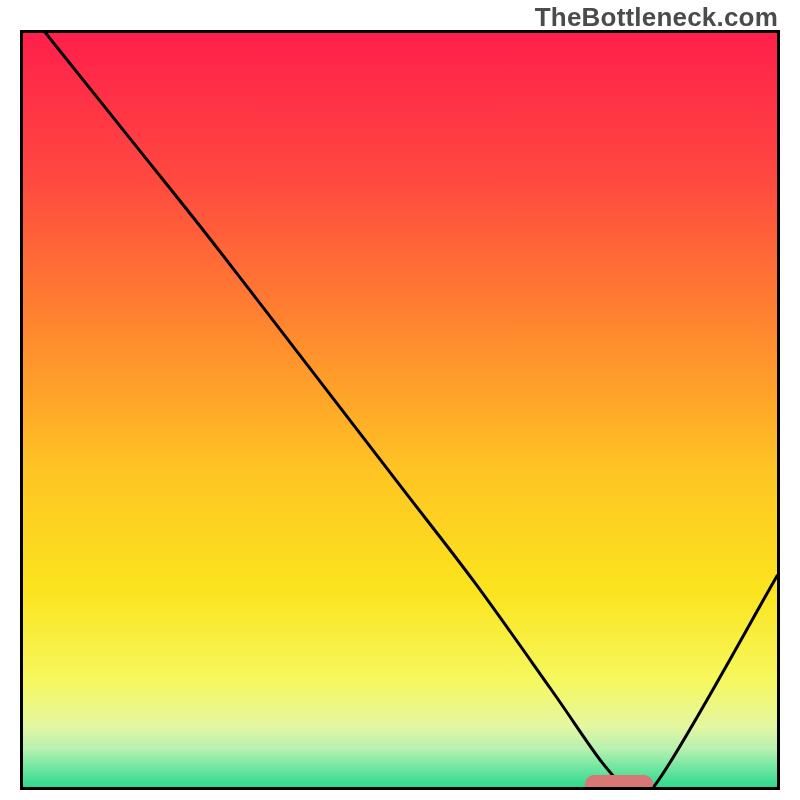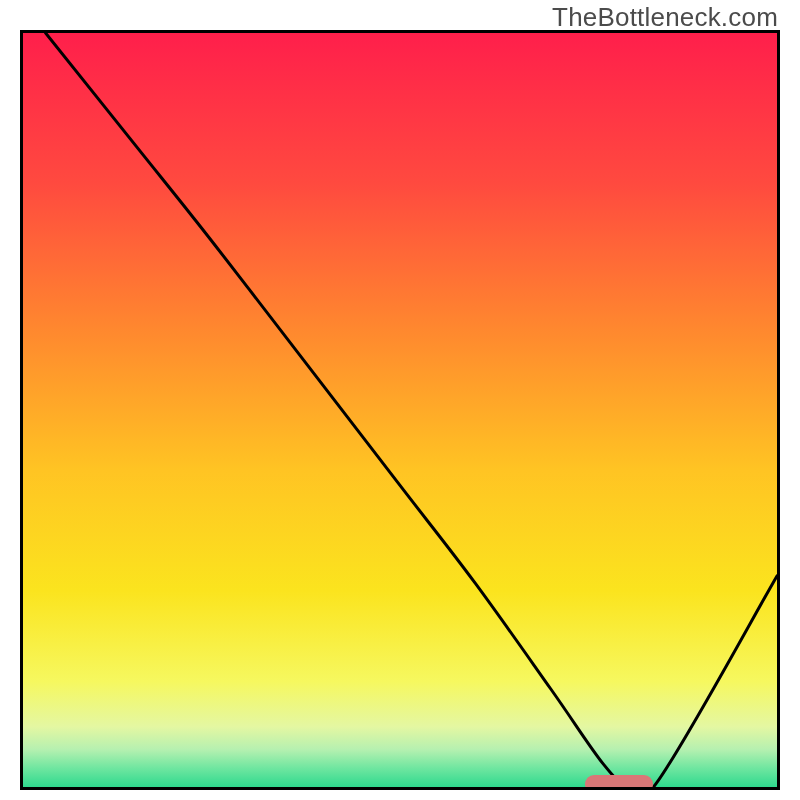--- a/index.html
+++ b/index.html
@@ -20,21 +20,21 @@
     border: 3px solid #000;
     box-sizing: border-box;
     overflow: hidden;
   }
   .watermark {
     position: absolute;
     top: 2px;
     right: 22px;
     font-size: 26px;
     color: #4b4b4b;
-    font-weight: 400;
+    font-weight: 700;
     letter-spacing: 0.2px;
   }
   svg.plot {
     position: absolute;
     left: 0;
     top: 0;
     width: 100%;
     height: 100%;
   }
   .marker {

